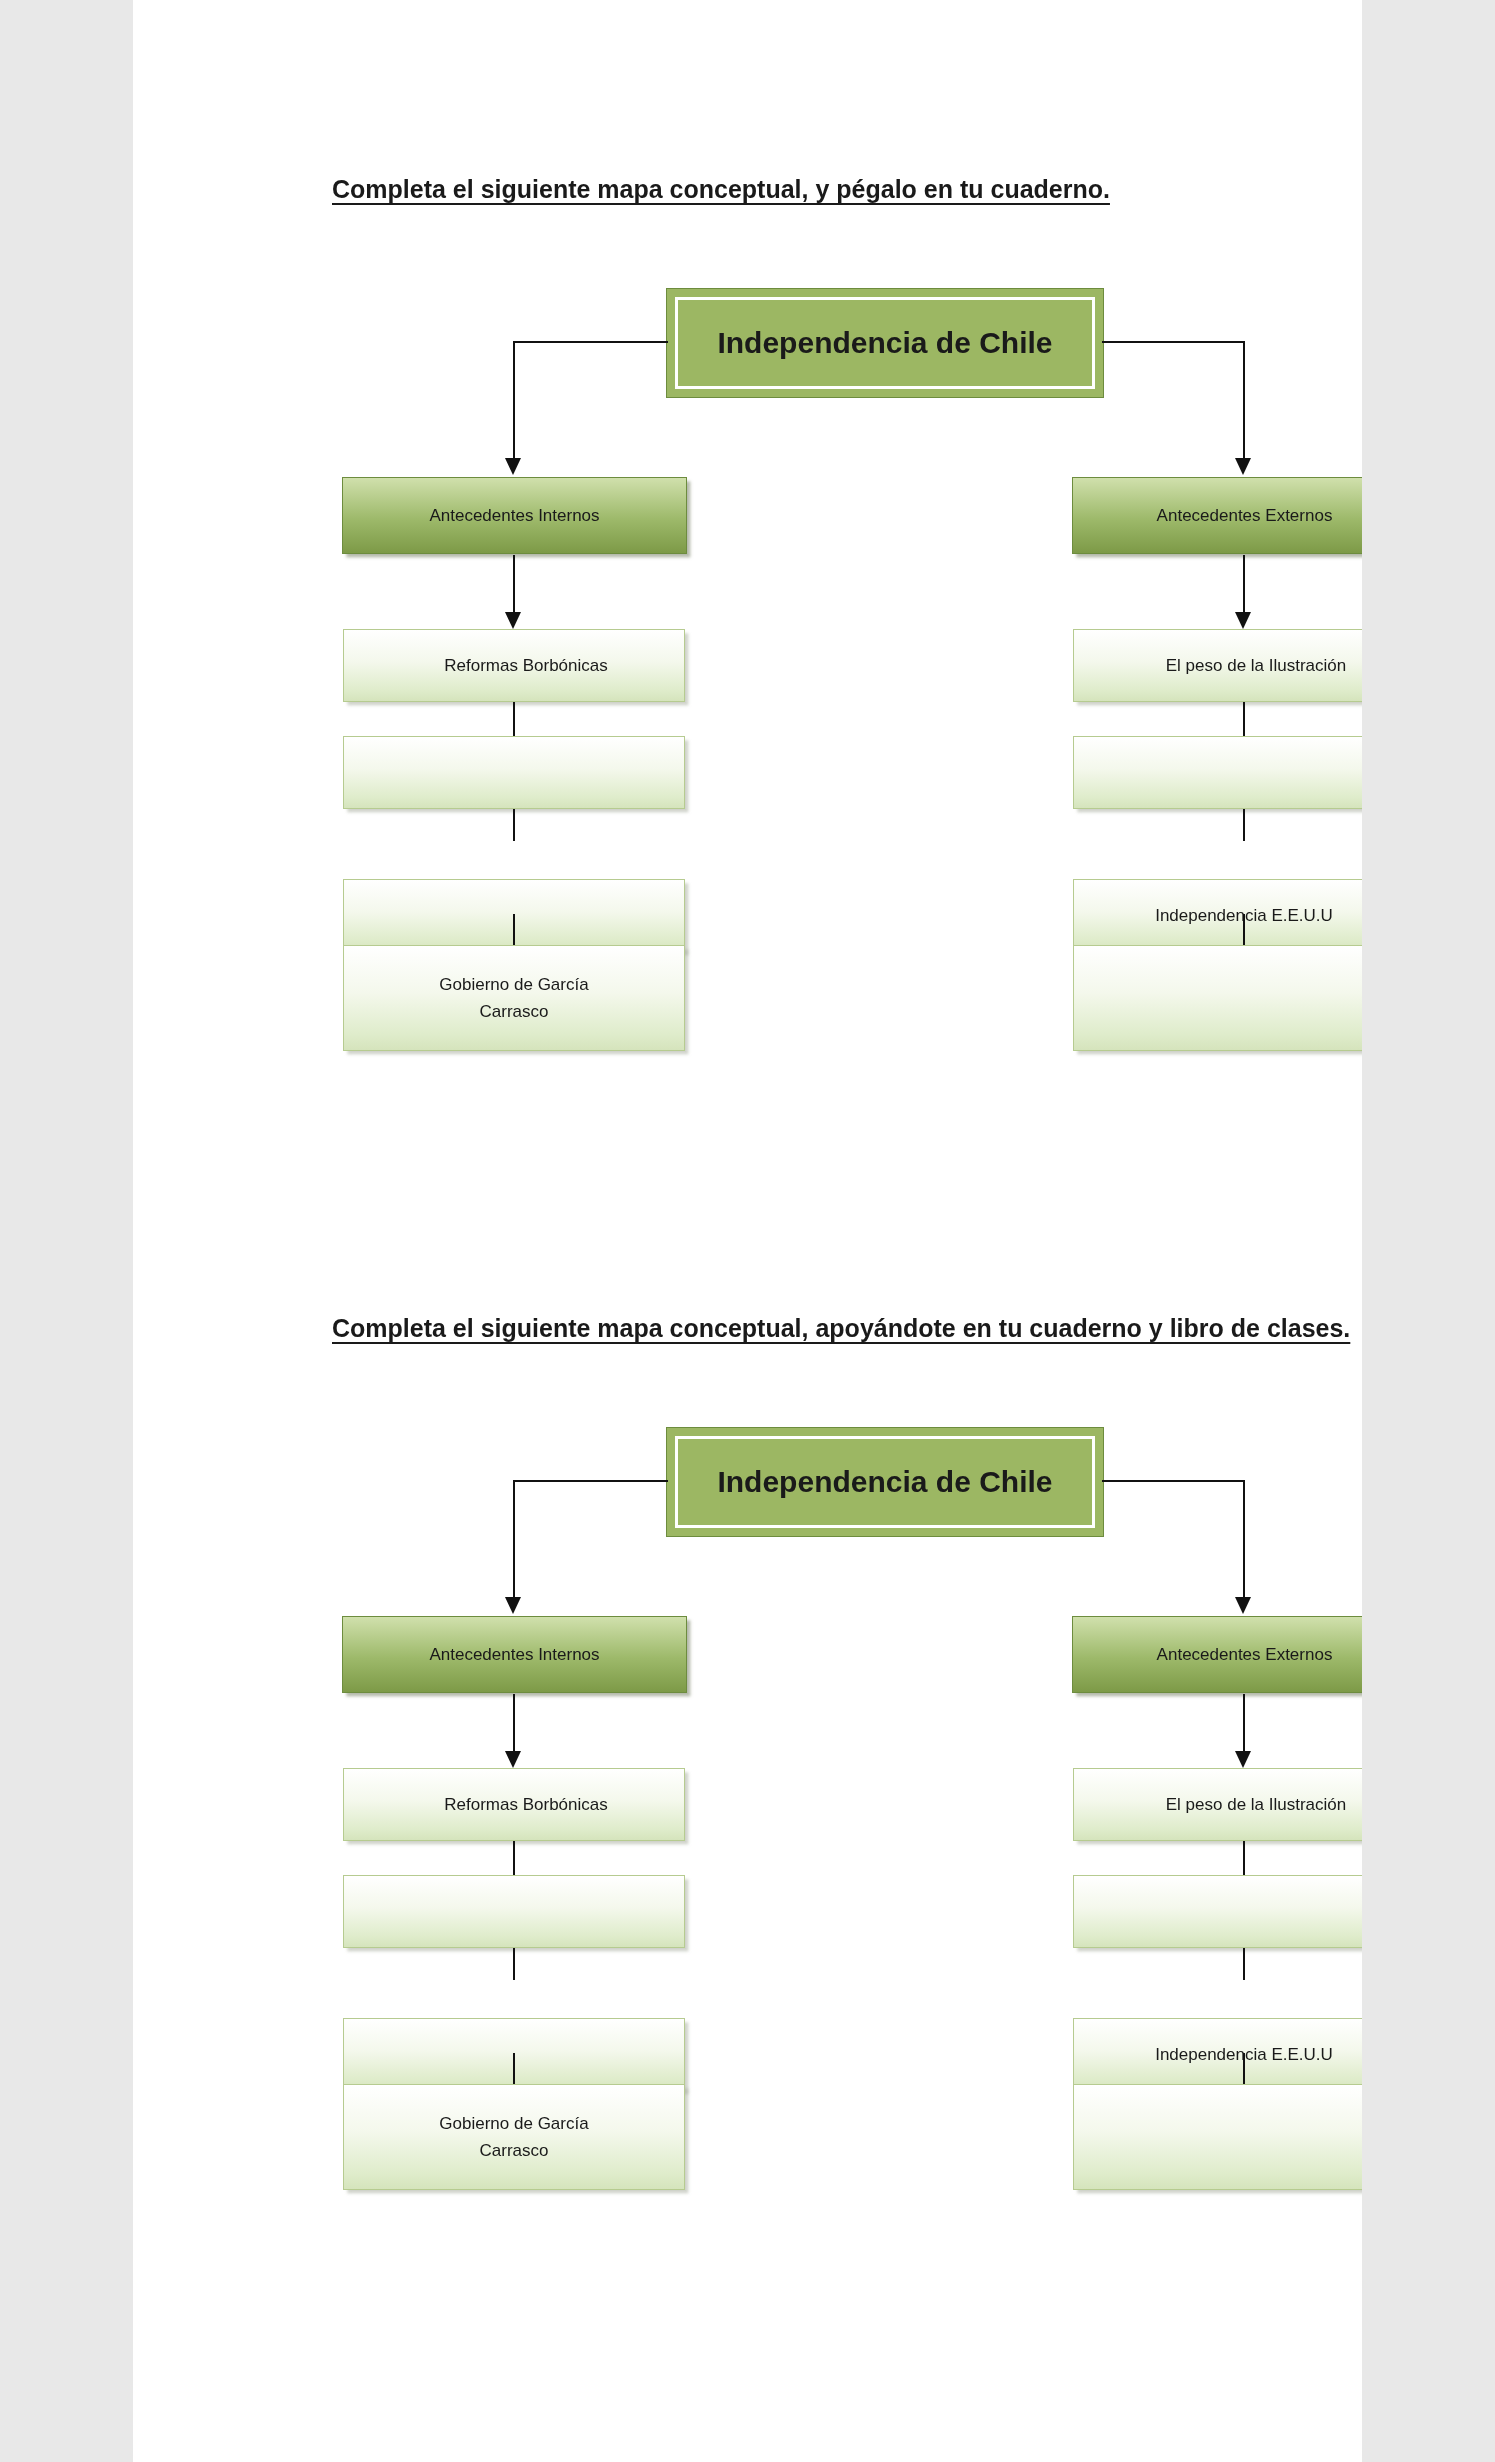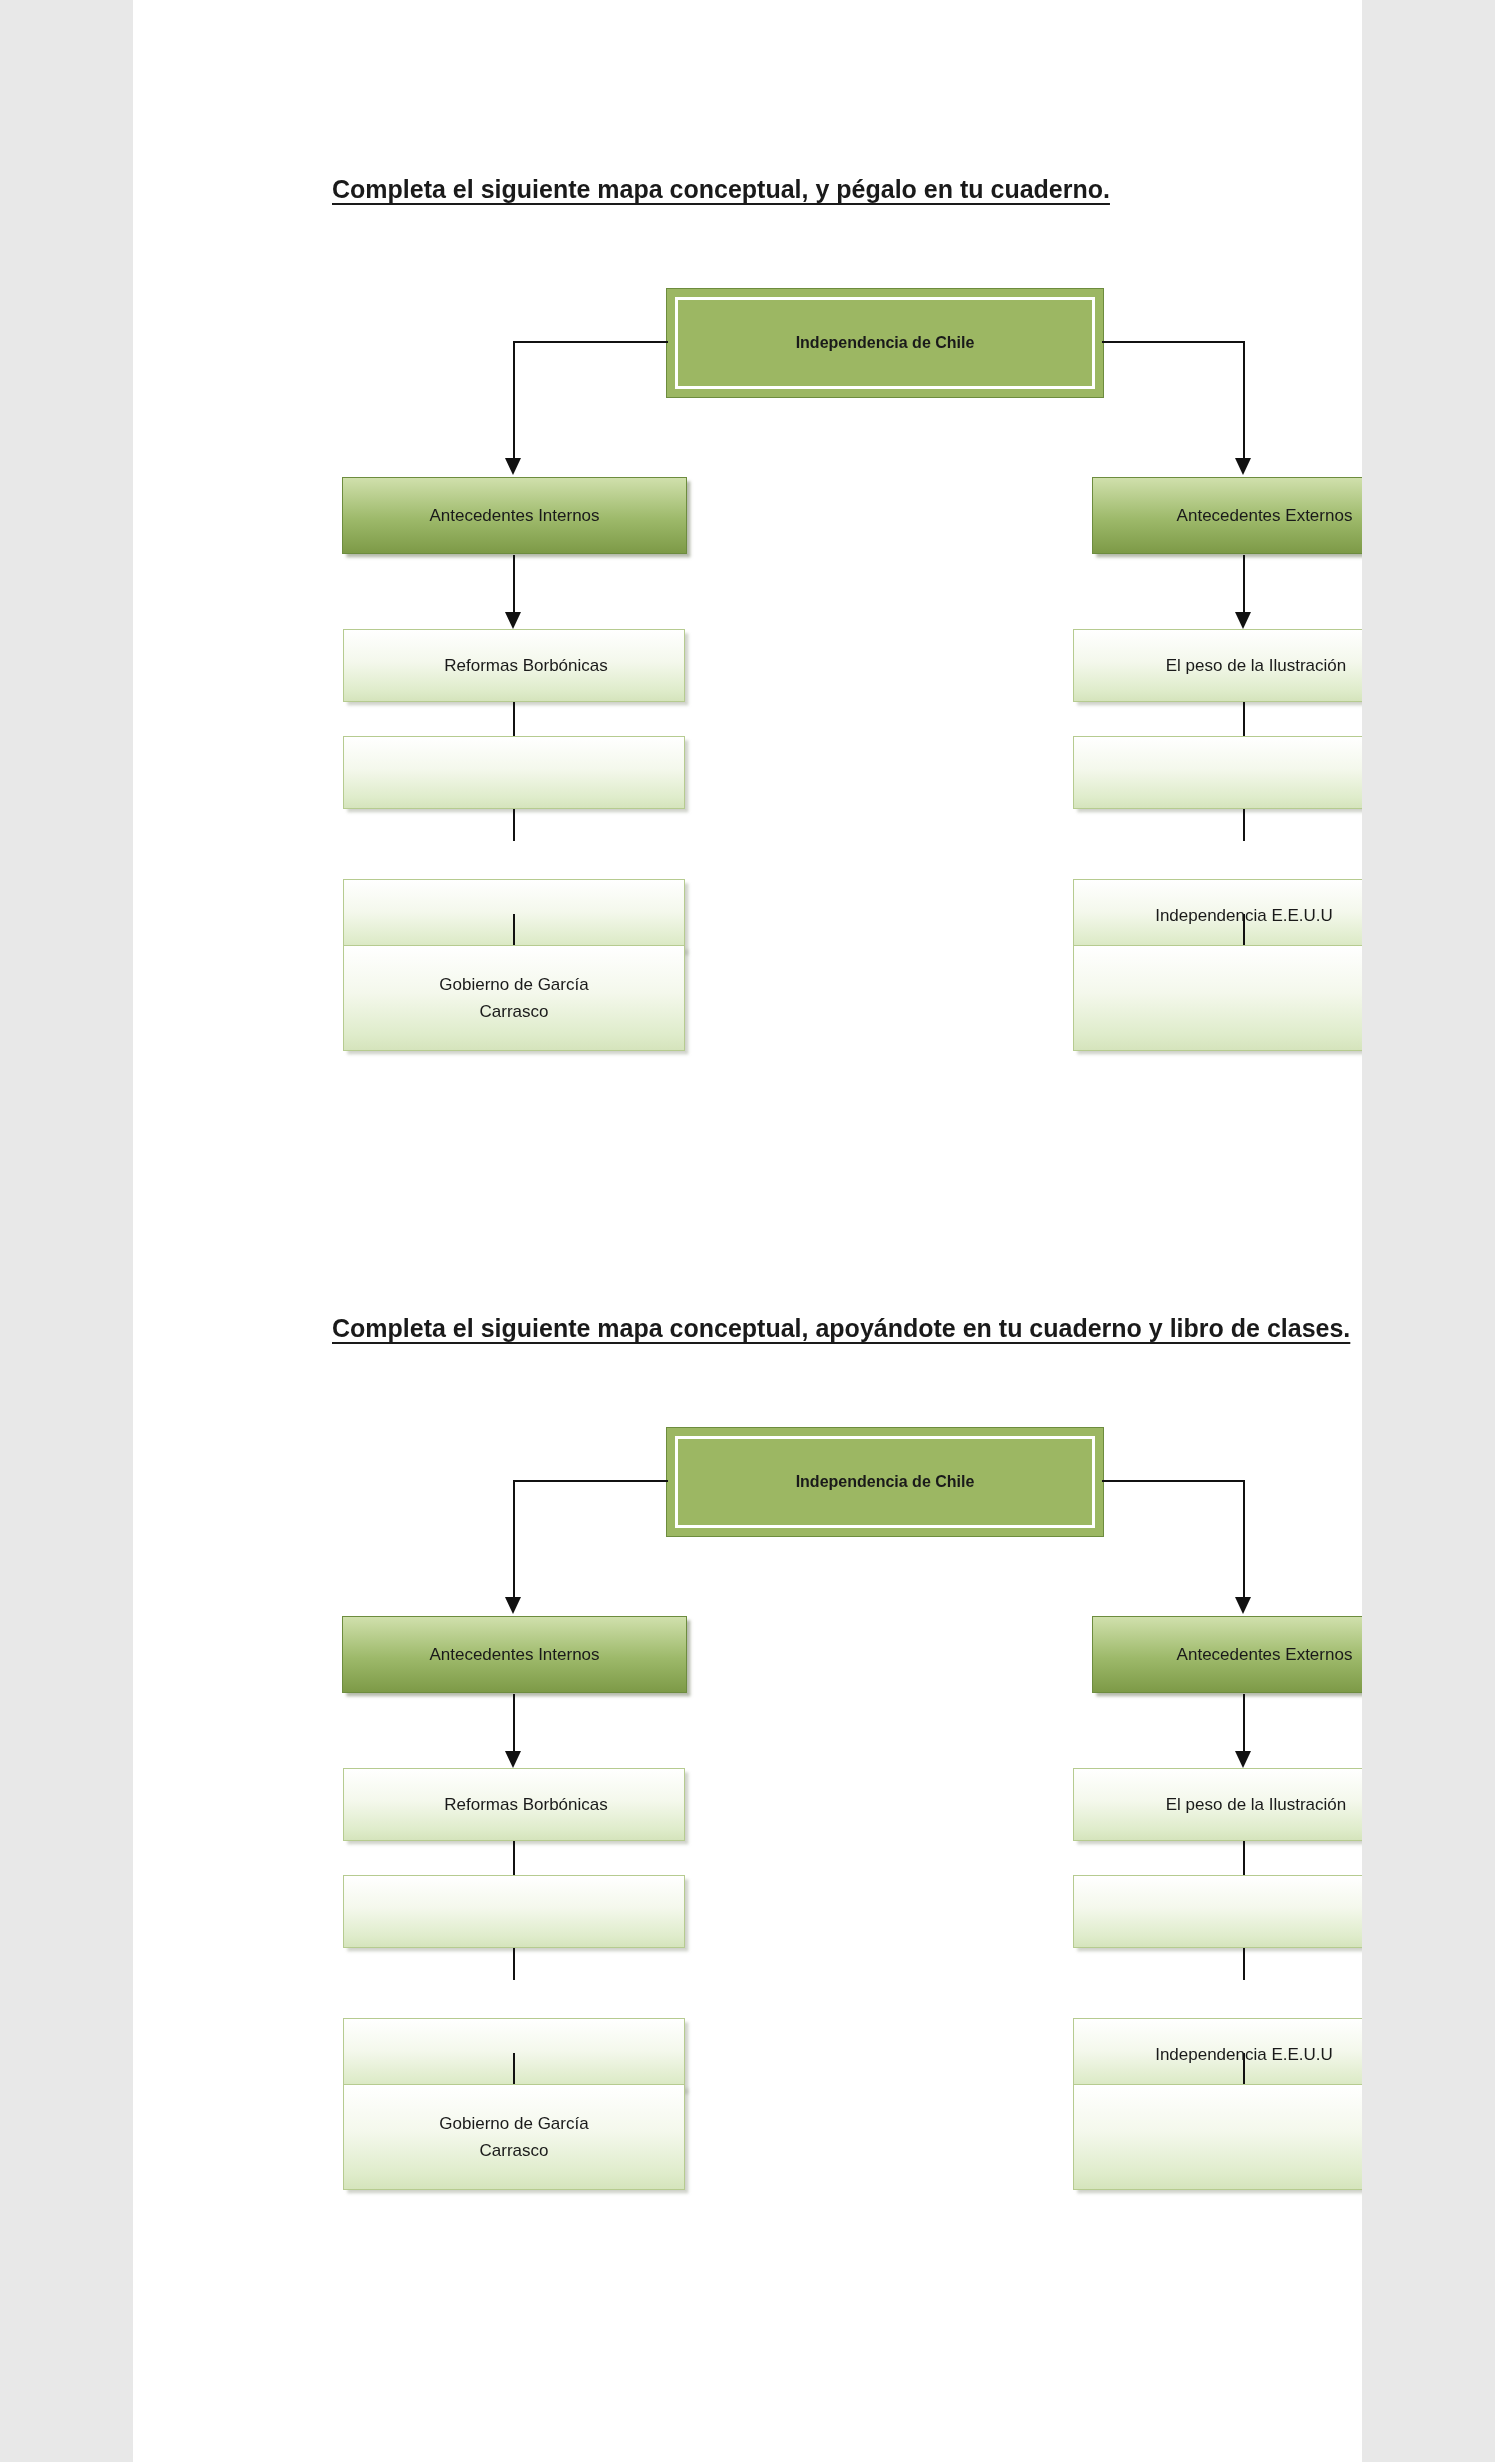--- a/index.html
+++ b/index.html
@@ -31,33 +31,33 @@
     position:absolute;left:533px;top:288px;width:438px;height:110px;
     background:var(--root-fill,#9cb763);
     border:0.7px solid var(--branch-border,#6d8c3e);
     box-sizing:border-box;
   }
   .root-inner{
     position:absolute;inset:8px;
     border:3.7px solid var(--root-outline,#ffffff);
     display:flex;align-items:center;justify-content:center;
   }
-  .root-label{font-size:16px;font-weight:bold;}
+  .root-label{font-size:30px;font-weight:bold;}
 
   
   .branch-box{
     position:absolute;top:477px;width:345px;height:77px;
     background:linear-gradient(180deg,#d0e0ac 0%, #9db96a 55%, var(--branch-bottom,#7d9a47) 100%);
     border:1.5px solid var(--branch-border,#6d8c3e);
     box-sizing:border-box;
     box-shadow:3.7px 4.4px 2.9px rgba(110,120,90,.5);
     display:flex;align-items:center;justify-content:center;
   }
   .branch-left{left:209px;}
-  .branch-right{left:939px;margin-left:20px;}
+  .branch-right{left:939px;}
 
   
   .level-box{
     position:absolute;width:342px;height:73px;
     background:linear-gradient(180deg,#ffffff 0%, #f4f8ec 45%, #dfeccb 85%, var(--level-bottom,#d5e4bc) 100%);
     border:1.5px solid var(--level-border,#b6cb90);
     box-sizing:border-box;
     box-shadow:3.7px 4.4px 2.9px rgba(170,175,160,.55);
     display:flex;align-items:center;justify-content:center;
     text-align:center;

